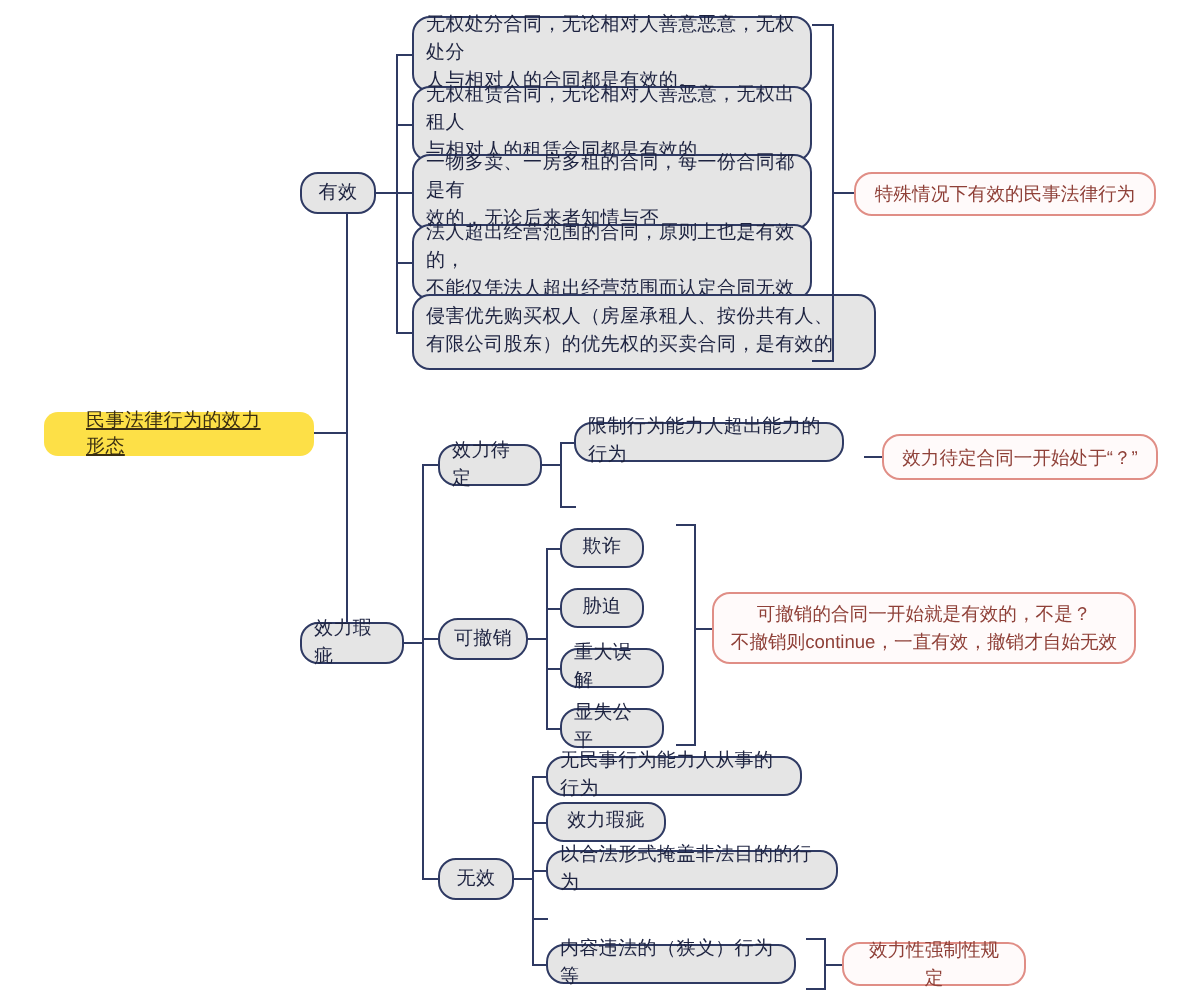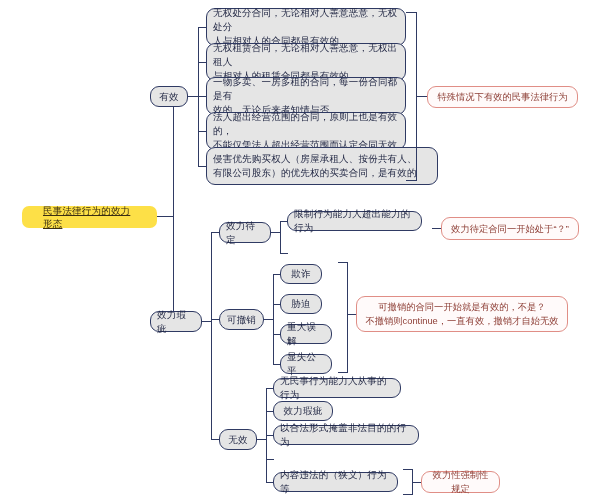--- a/index.html
+++ b/index.html
@@ -169,15 +169,15 @@
   <div class="node center" style="left:273px;top:378px;width:128px;height:20px;">无民事行为能力人从事的行为</div>
   <div class="node center" style="left:273px;top:401px;width:60px;height:20px;">效力瑕疵</div>
   <div class="node center" style="left:273px;top:425px;width:146px;height:20px;">以合法形式掩盖非法目的的行为</div>
   <div class="node center" style="left:273px;top:472px;width:125px;height:20px;">内容违法的（狭义）行为等</div>
 
   <div class="brH" style="left:403px;top:469px;width:10px;"></div>
   <div class="brV" style="left:412px;top:469px;height:26px;"></div>
   <div class="brH" style="left:403px;top:494px;width:10px;"></div>
   <div class="nlineH" style="left:412px;top:482px;width:10px;"></div>
 
-  <div class="note" style="left:421px;top:471px;width:79px;height:22px;">效力性强制性规定</div>
+  <div class="note" style="left:421px;top:471px;width:92px;height:22px;">效力性强制性规定</div>
 
 </div>
 
 </body></html>

